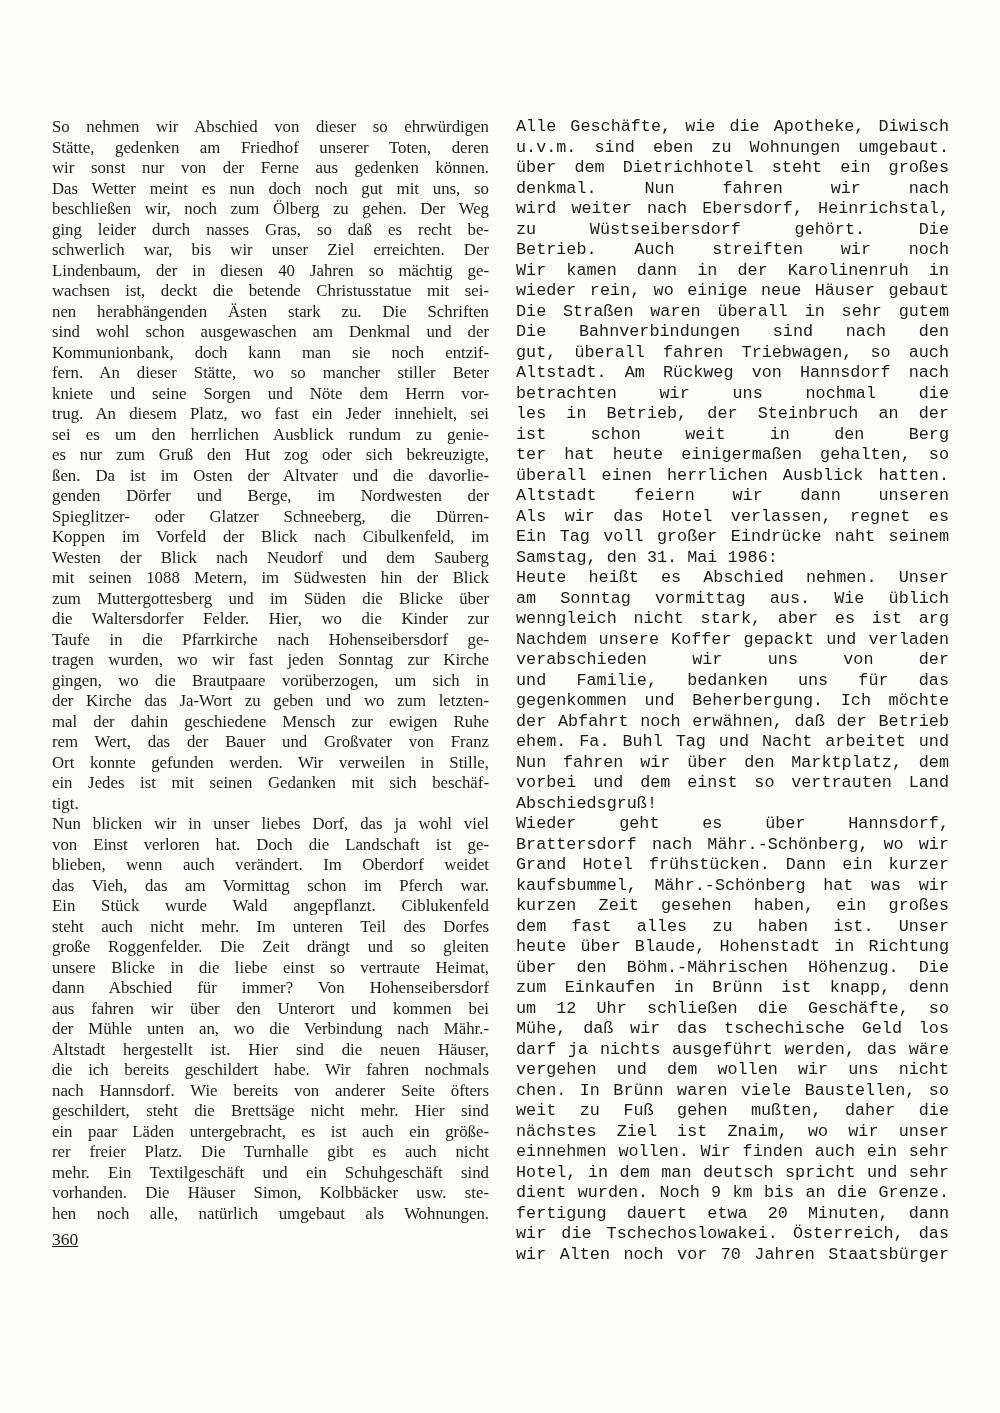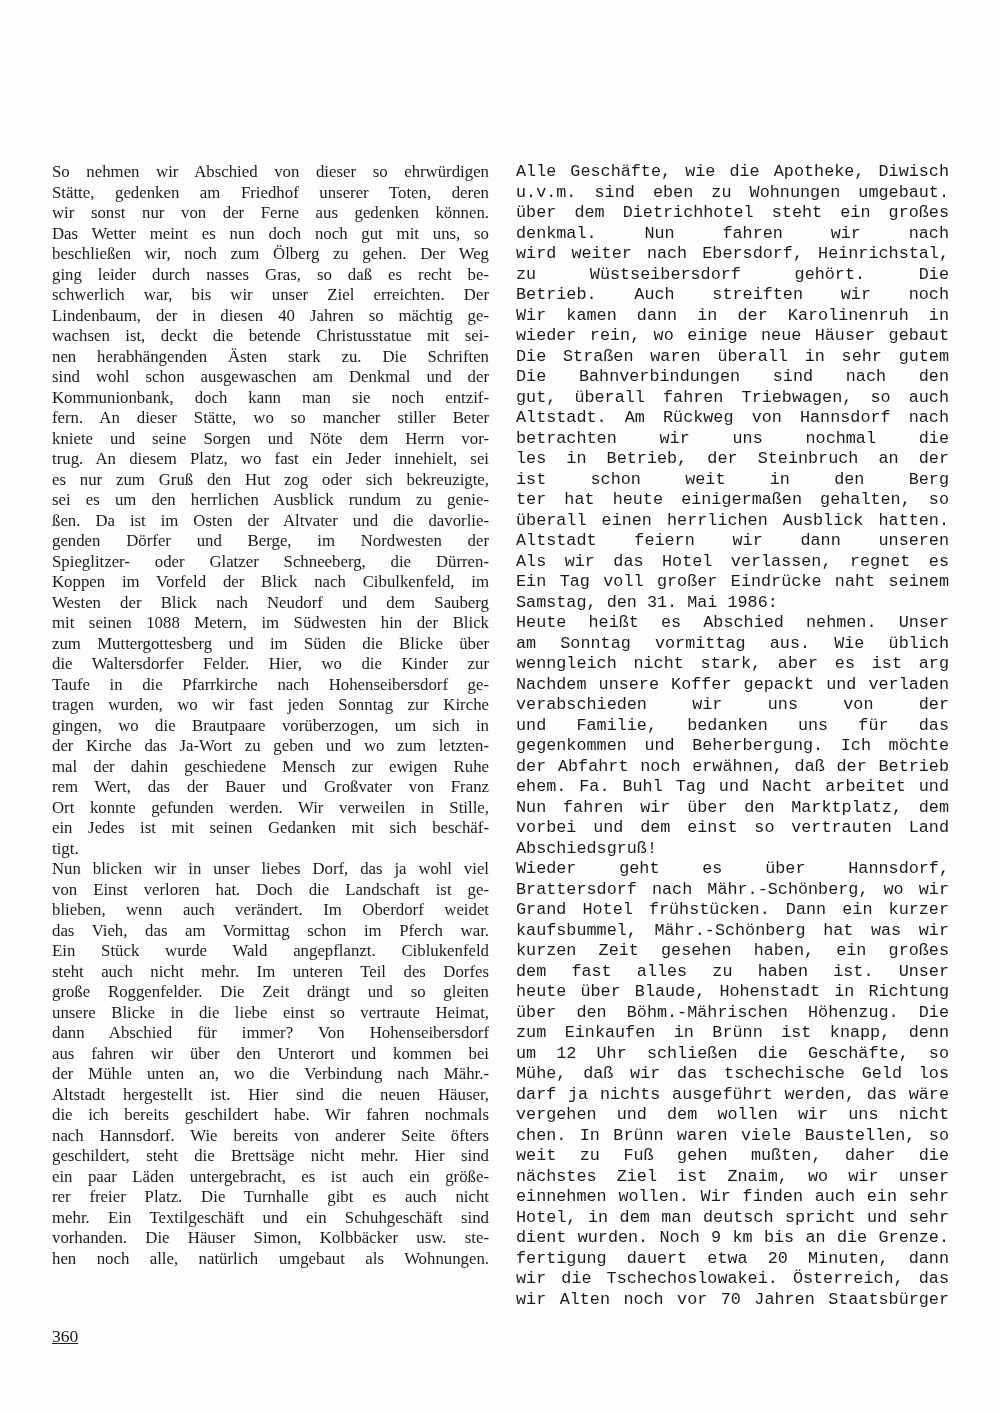--- a/index.html
+++ b/index.html
@@ -12,41 +12,40 @@
     font-family: "Liberation Serif", serif;
     color: #1b1b1b;
     overflow: hidden;
   }
   .columns {
     position: absolute;
     left: 52px;
     top: 117px;
     width: 897px;
     display: flex;
-    margin-top: 45px;
   }
   .col { box-sizing: border-box; }
   .col-left  { width: 437px; margin-right: 27px; }
   .col-right { width: 433px; font-family: Liberation Mono, monospace; }
   .line {
     font-size: 16.8px;
     line-height: 20.5px;
     height: 20.5px;
     text-align: justify;
     text-align-last: justify;
     overflow: hidden;
     white-space: normal;
   }
   .line.last {
     text-align-last: left;
   }
   .pagenum {
     position: absolute;
     left: 52px;
-    top: 1326px;
+    top: 1229px;
     font-size: 17.5px;
     line-height: 21px;
     text-decoration: underline;
   }
 </style>
 </head>
 <body>
 
 <div class="page">
   <div class="columns">
@@ -59,22 +58,22 @@
         <div class="line">ging leider durch nasses Gras, so daß es recht be-</div>
         <div class="line">schwerlich war, bis wir unser Ziel erreichten. Der</div>
         <div class="line">Lindenbaum, der in diesen 40 Jahren so mächtig ge-</div>
         <div class="line">wachsen ist, deckt die betende Christusstatue mit sei-</div>
         <div class="line">nen herabhängenden Ästen stark zu. Die Schriften</div>
         <div class="line">sind wohl schon ausgewaschen am Denkmal und der</div>
         <div class="line">Kommunionbank, doch kann man sie noch entzif-</div>
         <div class="line">fern. An dieser Stätte, wo so mancher stiller Beter</div>
         <div class="line">kniete und seine Sorgen und Nöte dem Herrn vor-</div>
         <div class="line">trug. An diesem Platz, wo fast ein Jeder innehielt, sei</div>
+        <div class="line">sei es um den herrlichen Ausblick rundum zu genie-</div>
         <div class="line">es nur zum Gruß den Hut zog oder sich bekreuzigte,</div>
-        <div class="line">sei es um den herrlichen Ausblick rundum zu genie-</div>
         <div class="line">ßen. Da ist im Osten der Altvater und die davorlie-</div>
         <div class="line">genden Dörfer und Berge, im Nordwesten der</div>
         <div class="line">Spieglitzer- oder Glatzer Schneeberg, die Dürren-</div>
         <div class="line">Koppen im Vorfeld der Blick nach Cibulkenfeld, im</div>
         <div class="line">Westen der Blick nach Neudorf und dem Sauberg</div>
         <div class="line">mit seinen 1088 Metern, im Südwesten hin der Blick</div>
         <div class="line">zum Muttergottesberg und im Süden die Blicke über</div>
         <div class="line">die Waltersdorfer Felder. Hier, wo die Kinder zur</div>
         <div class="line">Taufe in die Pfarrkirche nach Hohenseibersdorf ge-</div>
         <div class="line">tragen wurden, wo wir fast jeden Sonntag zur Kirche</div>

